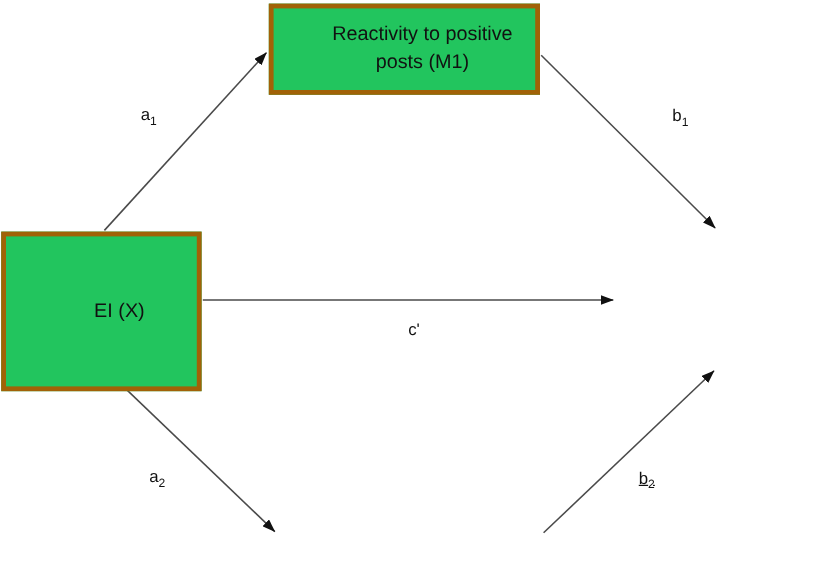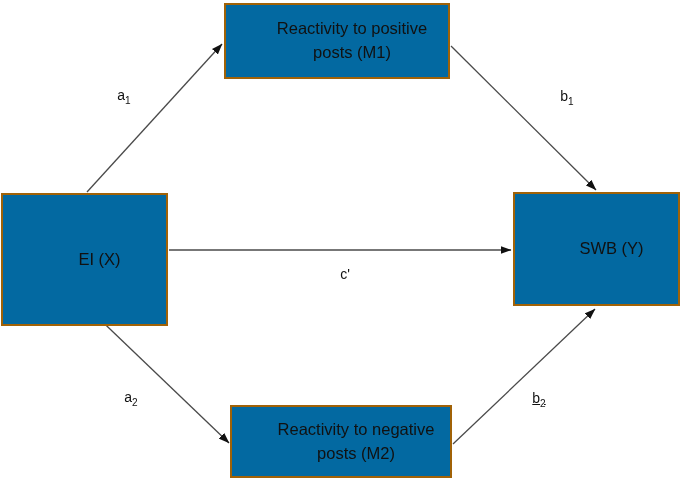--- a/index.html
+++ b/index.html
@@ -19,22 +19,22 @@
   #paths-layer {
     position: absolute;
     left: 0;
     top: 0;
     width: 685px;
     height: 486px;
   }
   .node {
     position: absolute;
     box-sizing: border-box;
-    border: 2px solid #a16207;
-    background: #0369a1;
+    border: 4px solid #a16207;
+    background: #22c55e;
     display: flex;
     align-items: center;
     justify-content: center;
     text-align: center;
     font-size: 16.5px;
     line-height: 1.45;
     padding-left: 30px;
   }
   .node .node-label {
     display: inline-block;
@@ -80,27 +80,21 @@
   </svg>
 
   <div class="node" id="node-m1">
     <span class="node-label">Reactivity to positive posts (M1)</span>
   </div>
 
   <div class="node" id="node-x">
     <span class="node-label">EI (X)</span>
   </div>
 
-  <div class="node" id="node-y">
-    <span class="node-label">SWB (Y)</span>
-  </div>
 
-  <div class="node" id="node-m2">
-    <span class="node-label">Reactivity to negative posts (M2)</span>
-  </div>
 
   <span class="path-label" id="label-a1"><span>a</span><sub>1</sub></span>
 
   <span class="path-label" id="label-b1"><span>b</span><sub>1</sub></span>
 
   <span class="path-label" id="label-c"><span>c'</span><sub></sub></span>
 
   <span class="path-label" id="label-a2"><span>a</span><sub>2</sub></span>
 
   <span class="path-label" id="label-b2"><span>b</span><sub>2</sub></span>

